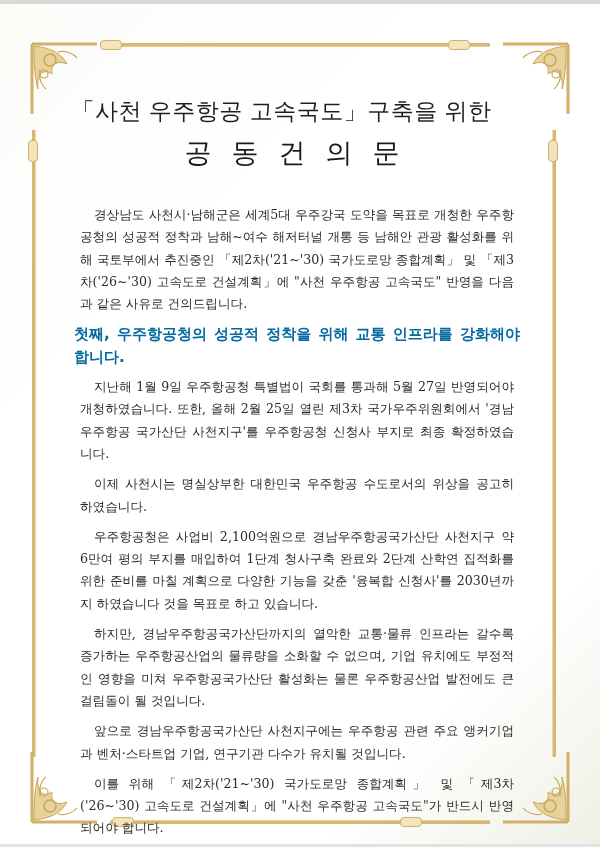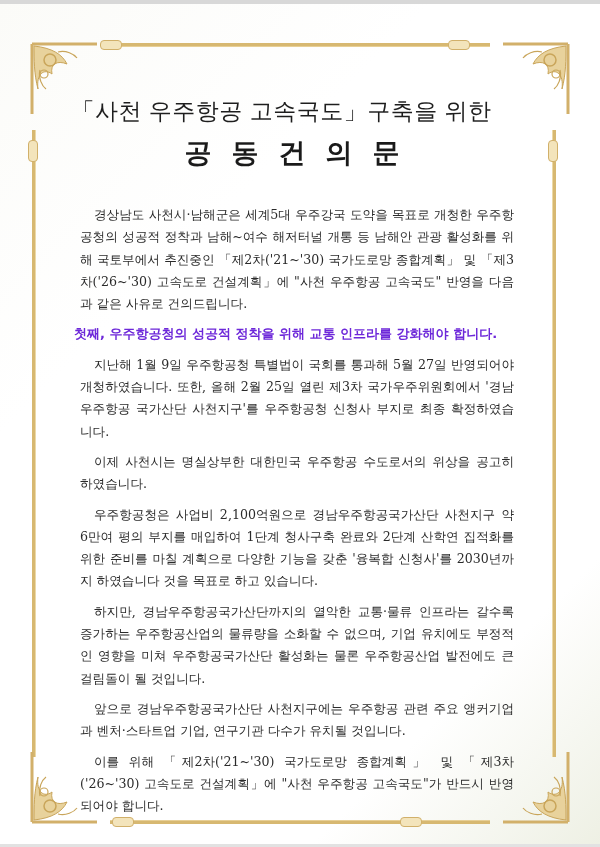--- a/index.html
+++ b/index.html
@@ -34,29 +34,29 @@
   .knob.r1 { left: 548px; top: 140px; width: 8px; height: 20px; }
 
   .title1 {
     position: absolute; left: 0; width: 483px; top: 96px; text-align: center;
     font-family: Liberation Sans, sans-serif;
     font-size: 23px; color: #1e1e1e; letter-spacing: 0.5px; margin-left: 40px;
   }
   .title2 {
     position: absolute; left: 0; width: 600px; top: 135px; text-align: center;
     font-family: "DejaVu Sans", "Liberation Sans", sans-serif;
-    font-size: 27px; font-weight: bold; color: #1a1a1a; letter-spacing: 20px; padding-left: 4px; box-sizing: border-box;
+    font-size: 27px; font-weight: normal; color: #1a1a1a; letter-spacing: 20px; padding-left: 4px; box-sizing: border-box;
   }
 
   .body {
     position: absolute; left: 80px; width: 434px; top: 196px;
     font-size: 12.6px; line-height: 22.3px; color: #2a2a2a; text-align: justify;
   }
   .body p { margin: 8px 0 8px 0; text-indent: 14px; }
-  .body p.heading { text-indent: 0; font-family: "DejaVu Sans", "Liberation Sans", sans-serif; font-weight: bold; font-size: 13px; color: #6d28d9; margin: 4px -6px 6px -6px; }
+  .body p.heading { text-indent: 0; font-family: "DejaVu Sans", "Liberation Sans", sans-serif; font-weight: bold; font-size: 15px; color: #0369a1; margin: 4px -6px 6px -6px; }
 </style>
 </head>
 <body>
 
 <div class="topbar"></div>
 <div class="paper"></div>
 
 <div class="line top"></div>
 <div class="line bottom"></div>
 <div class="line left"></div>

